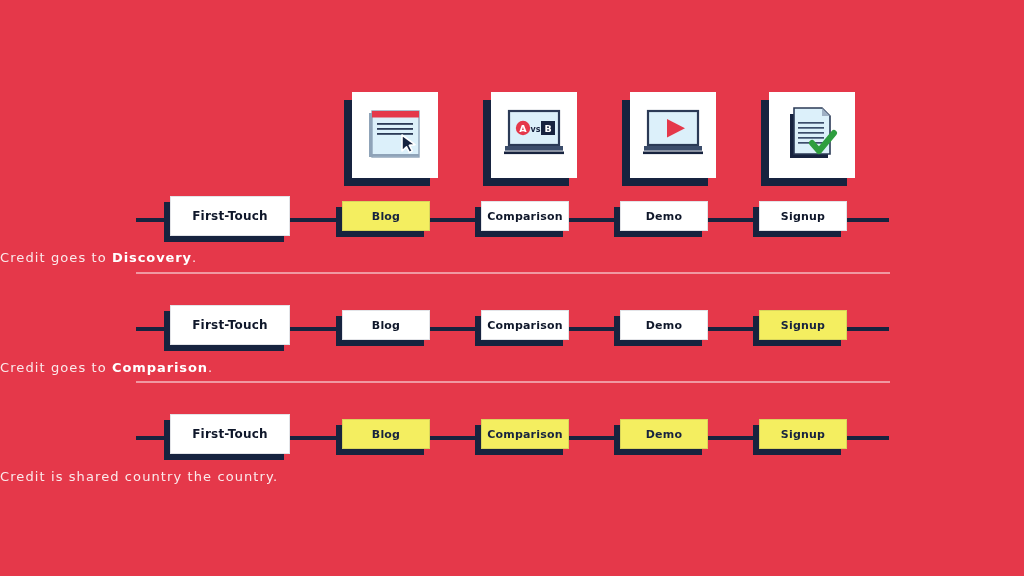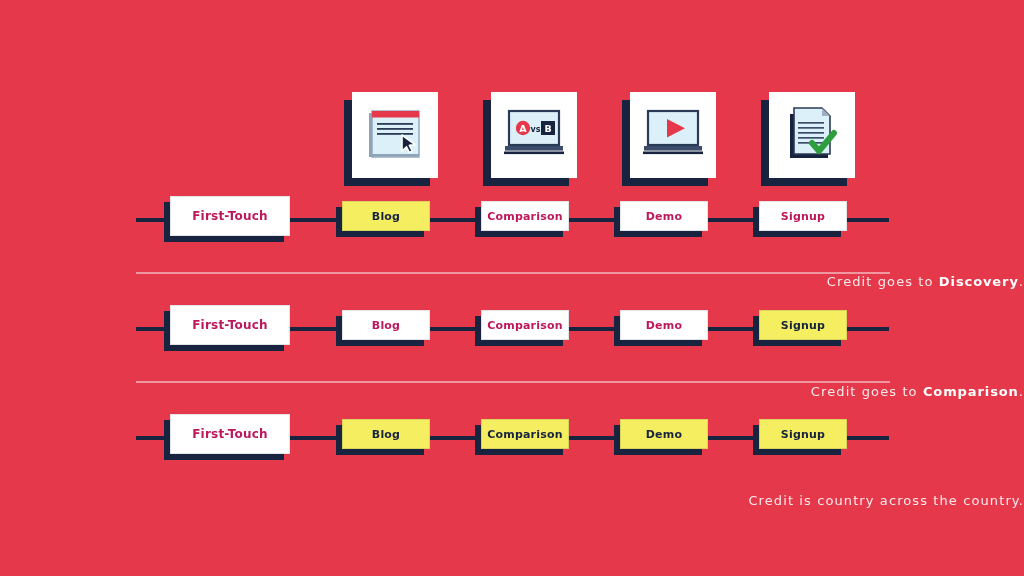--- a/index.html
+++ b/index.html
@@ -66,40 +66,39 @@
   .node .node-face{
     position:absolute; left:0; top:0;
     width:100%; height:100%;
     background:#ffffff;
     display:flex; align-items:center; justify-content:center;
     border:1px solid rgba(23,35,63,0.12);
   }
   .node .node-label{
     font-size:11px;
     font-weight:bold;
-    color:#be185d;
+    color:#0f172a;
     letter-spacing:0.2px;
     white-space:nowrap;
   }
   .node.highlight .node-face{ background:#F4EE60; }
   .node.highlight .node-label{ color:#17233F; }
 
   .node.first{ width:120px; height:40px; top:0; }
   .node.first .node-label{ font-size:12px; }
   .node.step{ width:88px; height:30px; top:5px; }
 
   
   .caption{
     position:absolute;
     width:1024px;
-    text-align:right;
+    text-align:left;
     color:#FBE9EB;
     font-size:13px;
     letter-spacing:1.1px;
-    margin-top:24px;
   }
   .caption b{ color:#ffffff; font-weight:bold; letter-spacing:0.9px;}
   .caption.cap1{ top:250px; }
   .caption.cap2{ top:360px; }
   .caption.cap3{ top:469px; }
 
   .divider{
     position:absolute;
     left:136px; width:754px; height:2px;
     background:#F2A9B1;
@@ -306,16 +305,16 @@
     <div class="node step highlight" style="left:759px;">
       <div class="node-shadow"></div>
       <div class="node-face">
         <span class="node-label">Signup</span>
       </div>
     </div>
     <div class="connector" style="left:847px; width:42px;"></div>
   </div>
 
   <div class="caption cap3">
-    <span>Credit is country across the country.</span><b></b><span></span>
+    <span>Credit is shared country the country.</span><b></b><span></span>
   </div>
 
 </div>
 
 </body></html>

